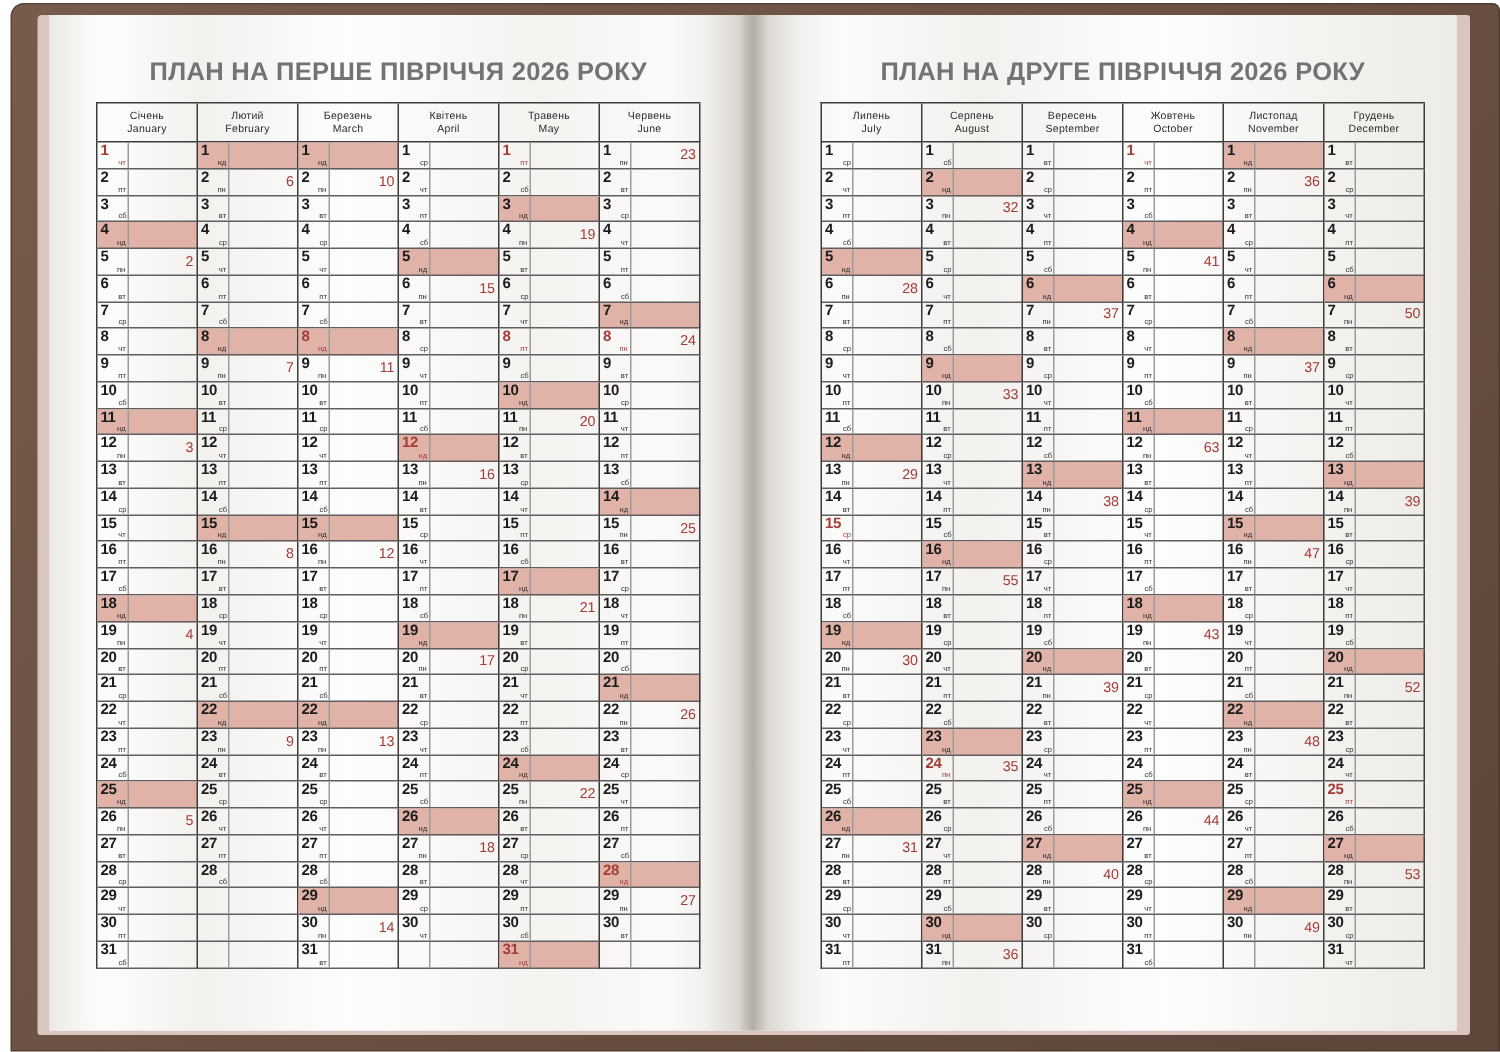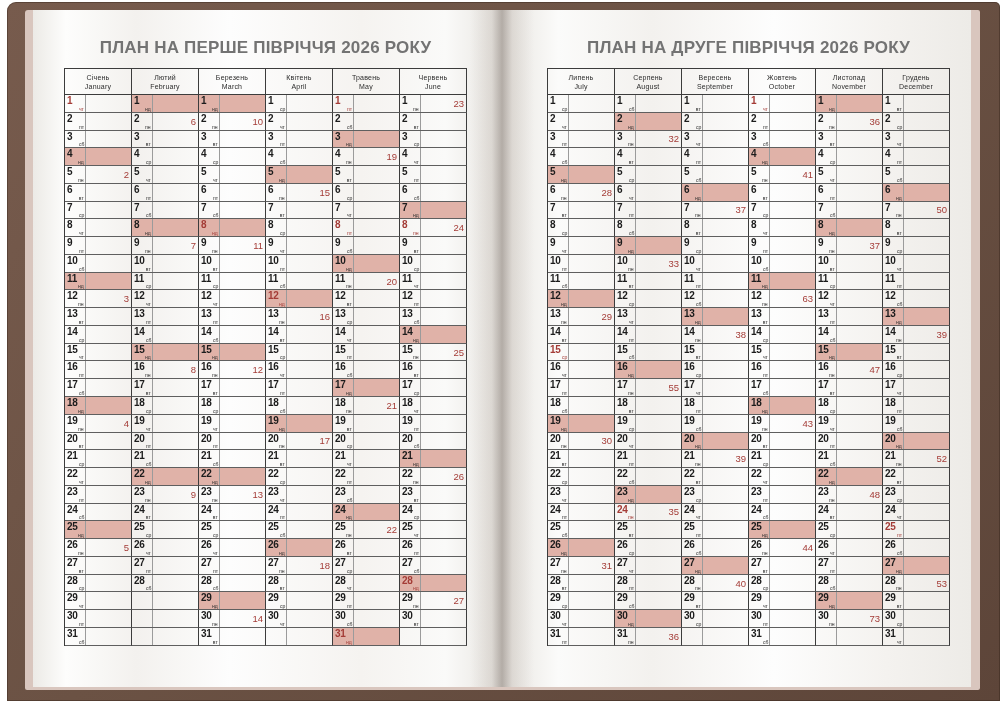--- a/index.html
+++ b/index.html
@@ -2736,21 +2736,21 @@
                 <span class="wd">пт</span>
               </div>
               <div class="note"></div>
             </div>
             <div class="cell">
               <div class="nb">
                 <span class="dn">30</span>
                 <span class="wd">пн</span>
               </div>
               <div class="note">
-                <span class="wk">73</span>
+                <span class="wk">49</span>
               </div>
             </div>
             <div class="cell">
               <div class="nb">
                 <span class="dn">30</span>
                 <span class="wd">ср</span>
               </div>
               <div class="note"></div>
             </div>
             <div class="cell">

